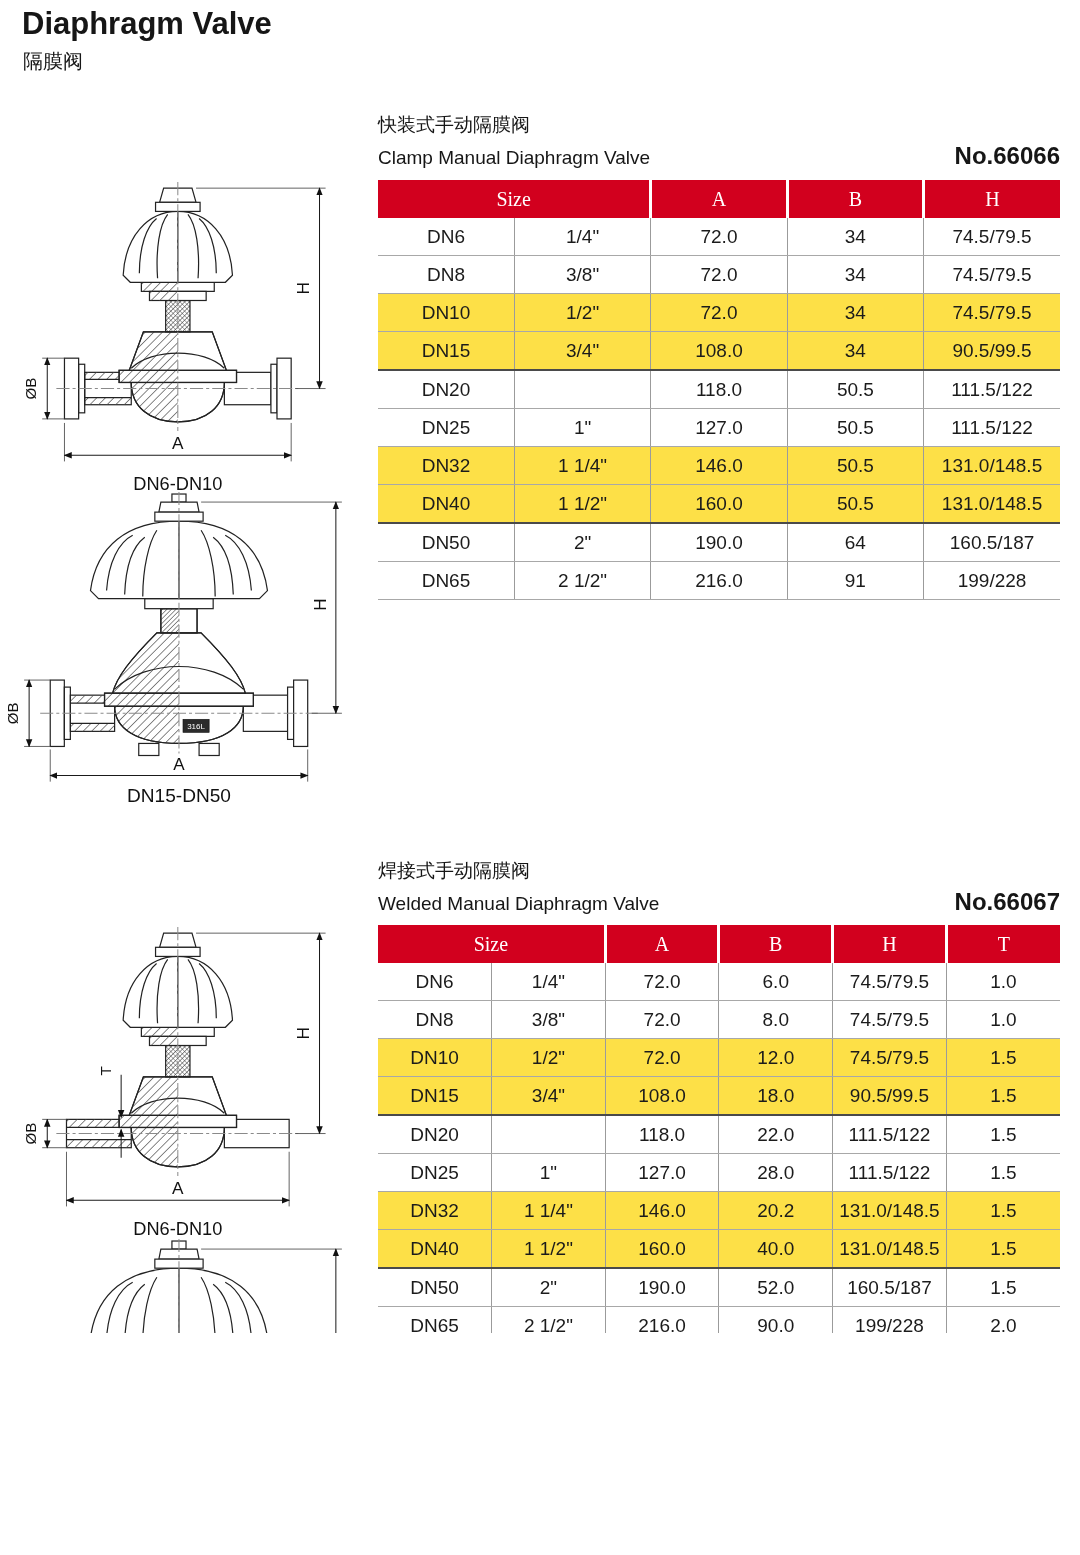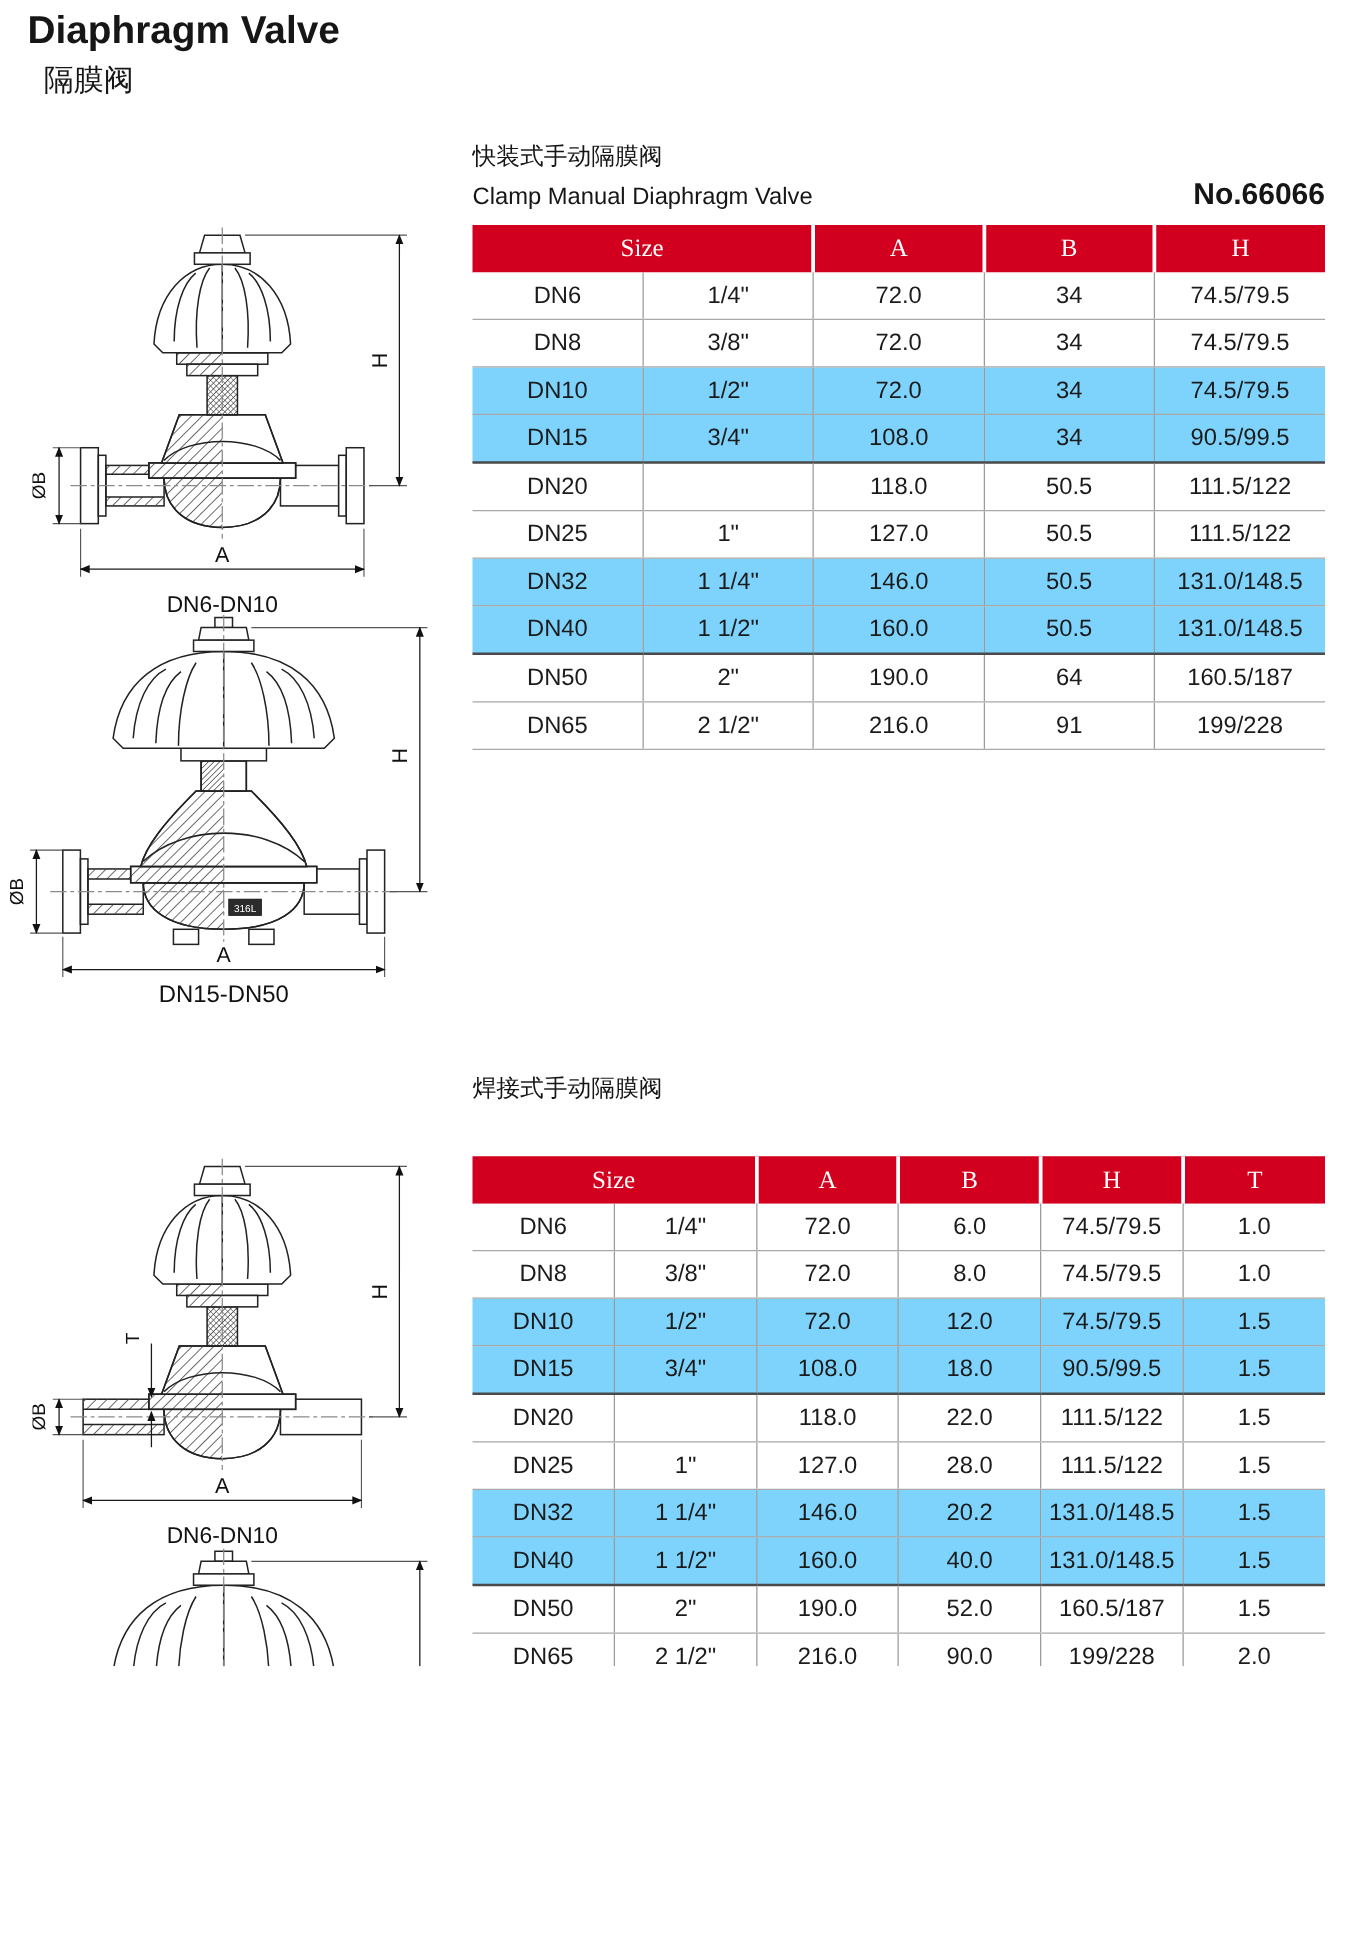--- a/index.html
+++ b/index.html
@@ -1,40 +1,40 @@
 <!DOCTYPE html>
 <html><head>
 <meta charset="utf-8">
 <style>
   html,body { margin:0; padding:0; background:#ffffff; }
   body { font-family:"Liberation Sans","DejaVu Sans",sans-serif; color:#161616; }
   .page { position:relative; width:1080px; height:1333px; background:#fff; overflow:hidden; }
 
   .page-title { position:absolute; left:22px; top:6px; font-size:31px; font-weight:bold; }
-  .page-subtitle { position:absolute; left:35px; top:48px; font-size:24px; }
+  .page-subtitle { position:absolute; left:23px; top:48px; font-size:20px; }
 
   .sec-head { position:absolute; left:378px; width:682px; }
   #sec1-head { top:112px; }
   #sec2-head { top:858px; }
   .sec-head .zh { font-size:19px; margin:0 0 4px 0; font-weight:400; }
   .sec-head .en-row { display:flex; justify-content:space-between; align-items:baseline; }
   .sec-head .en { font-size:19px; }
   .sec-head .no { font-size:24px; font-weight:bold; }
 
   table.spec-table { position:absolute; left:378px; width:682px; border-collapse:collapse;
                      table-layout:fixed; font-size:19px; color:#1b1b1b; }
   #table1 { top:180px; }
   #table2 { top:925px; }
   .spec-table th { background:#d2001e; color:#fff; font-weight:400; font-size:20px;
                    height:38px; padding:0;font-family:Liberation Serif, serif; }
   .spec-table th + th { border-left:3px solid #fff; }
   .spec-table td { height:37px; text-align:center; padding:0;
                    border-bottom:1px solid #a8a8a8; background:#fff; }
   .spec-table td + td { border-left:1px solid #9b9b9b; }
-  .spec-table tr.shaded td { background:#7dd3fc; }
+  .spec-table tr.shaded td { background:#fde047; }
   .spec-table tr.thick td { border-bottom:2px solid #4a4a4a; }
 
   figure.drawing { position:absolute; margin:0; padding:0; }
   #fig1 { left:26px; top:176px; width:334px; }
   #fig2 { left:8px;  top:490px; width:352px; }
   #fig3 { left:26px; top:921px; width:334px; }
   #fig4 { left:8px;  top:1237px; width:352px; }
   figure.drawing svg { display:block; width:100%; height:auto; }
 
   
@@ -307,20 +307,24 @@
       <line class="ext" x1="298" y1="258" x2="298" y2="290"></line>
       <line class="dim" x1="42" y1="284" x2="298" y2="284" marker-start="url(#arr)" marker-end="url(#arr)"></line>
       <text class="dlabel" x="170" y="278" text-anchor="middle">A</text>
 
       <text class="cap" x="170" y="310" text-anchor="middle" style="font-size:19px">DN15-DN50</text>
     </svg>
   </figure>
 
   <div class="sec-head" id="sec2-head">
     <p class="zh">焊接式手动隔膜阀</p>
+    <div class="en-row">
+      <span class="en">Welded Manual Diaphragm Valve</span>
+      <span class="no">No.66067</span>
+    </div>
   </div>
 
   <table class="spec-table" id="table2">
     <colgroup>
         <col style="width:16.66%">
         <col style="width:16.66%">
         <col style="width:16.67%">
         <col style="width:16.67%">
         <col style="width:16.67%">
         <col style="width:16.67%">

